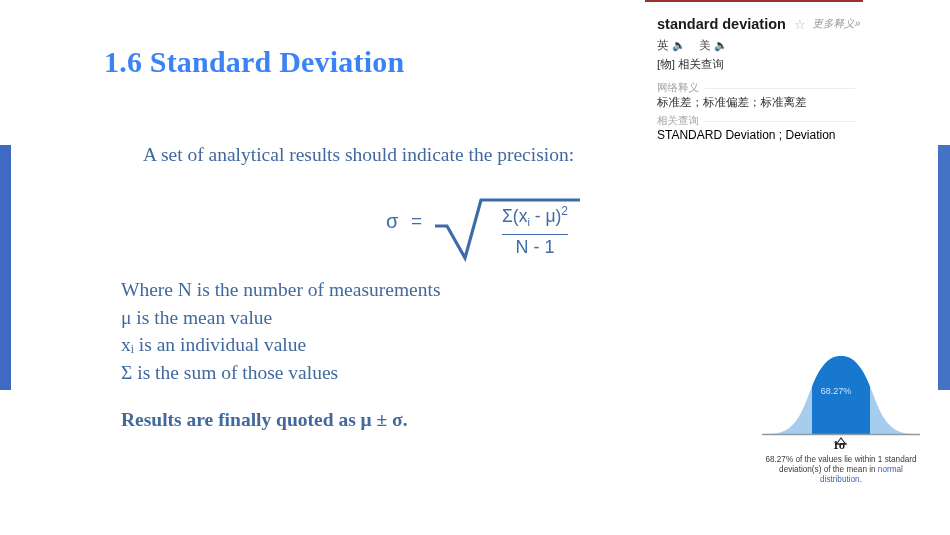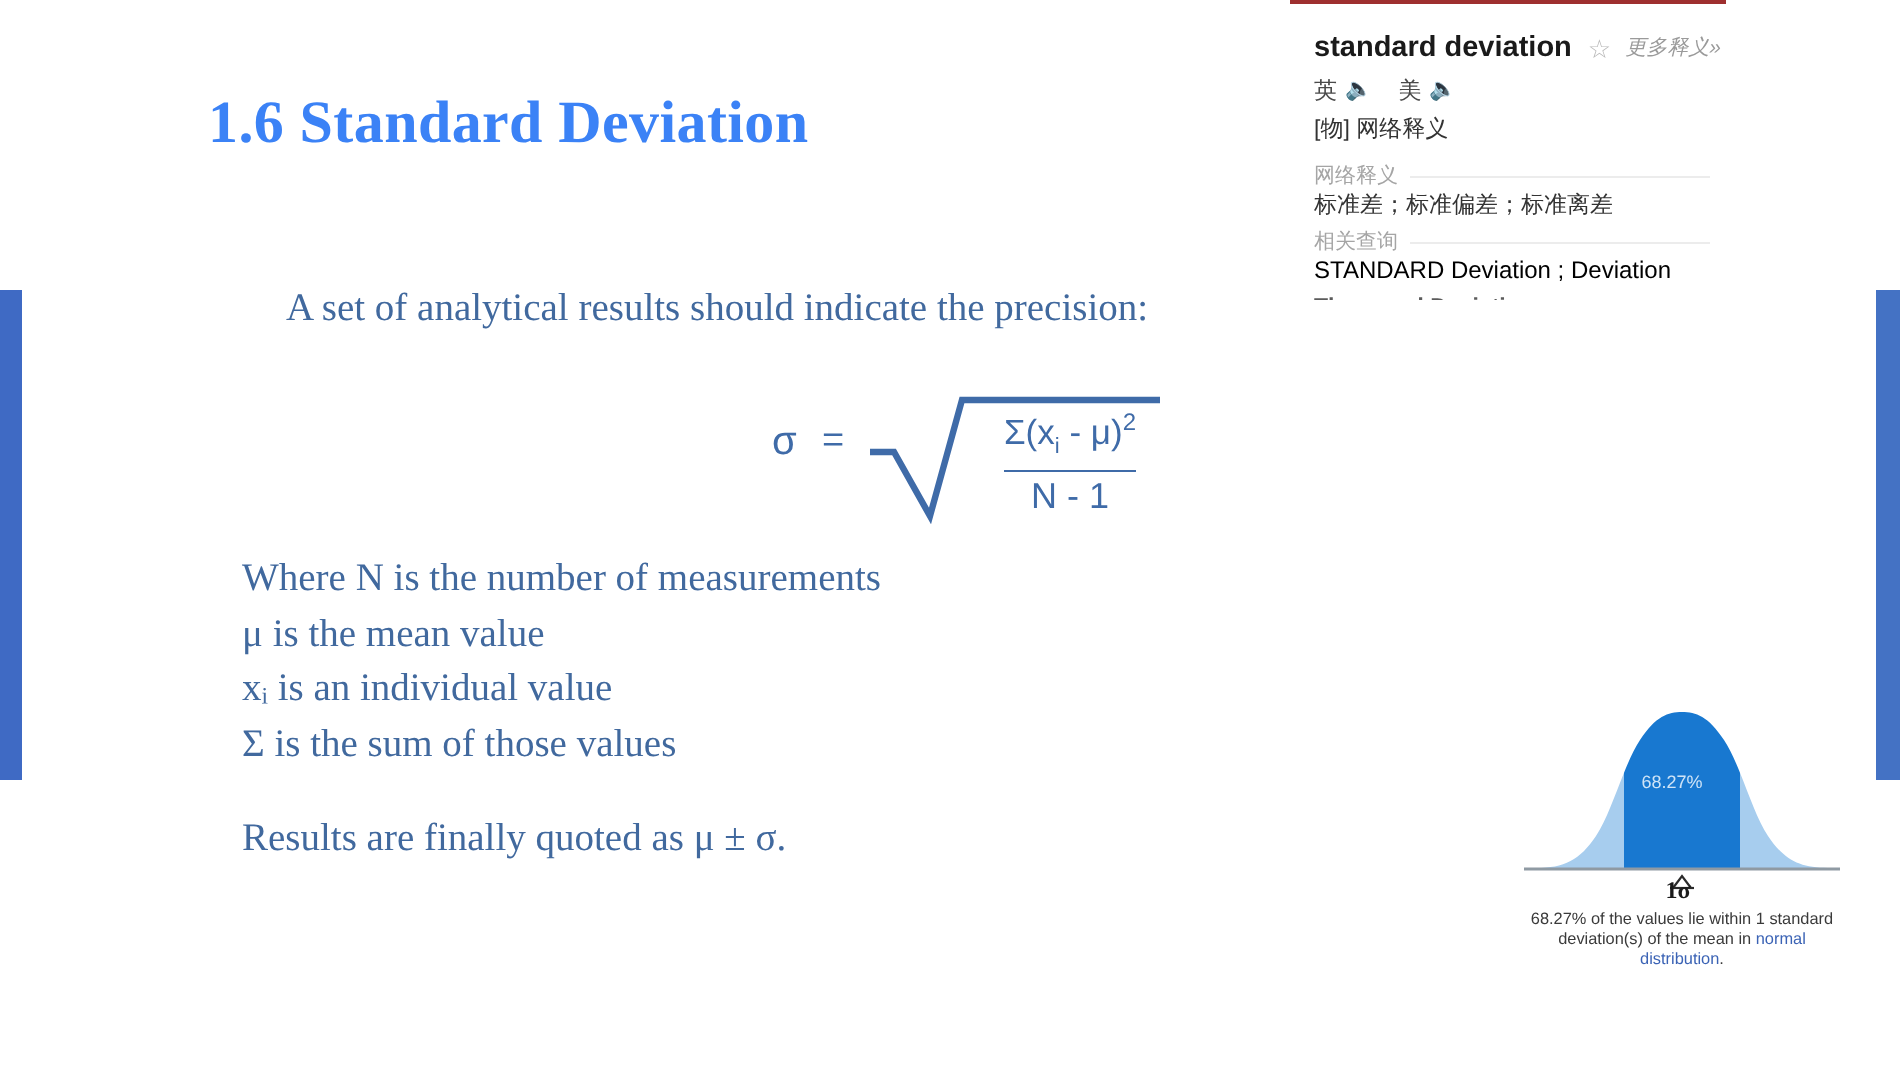--- a/index.html
+++ b/index.html
@@ -71,20 +71,21 @@
     left: 121px;
     top: 276px;
     line-height: 27.5px;
   }
   .defs div {
     white-space: nowrap;
   }
   .result-line {
     left: 121px;
     top: 409px;
+    font-weight: bold;
   }
 
   
   .formula {
     position: absolute;
     left: 386px;
     top: 196px;
     color: #3f6ba8;
     font-family: "Liberation Sans", sans-serif;
   }
@@ -344,21 +345,21 @@
       <span class="dict-word">standard deviation</span>
       <span class="star-icon">☆</span>
       <span class="dict-more">更多释义»</span>
     </div>
     <div class="dict-pron">
       <span class="pron-lang">英</span>
       <span class="spk-icon">🔈</span>
       <span class="pron-lang">美</span>
       <span class="spk-icon">🔈</span>
     </div>
-    <div class="dict-sense">[物] 网络释义</div>
+    <div class="dict-sense">[物] 相关查询</div>
     <div class="dict-sec-label lbl-web">网络释义</div>
     <div class="dict-web-val">标准差；标准偏差；标准离差</div>
     <div class="dict-sec-label lbl-rel">相关查询</div>
     <div class="dict-rel-val">STANDARD Deviation ; Deviation</div>
     <div class="dict-clip">Thousand Deviation</div>
   </div>
 
 
   <div class="curve-fig">
     <svg width="158" height="100" viewBox="0 0 158 100">

